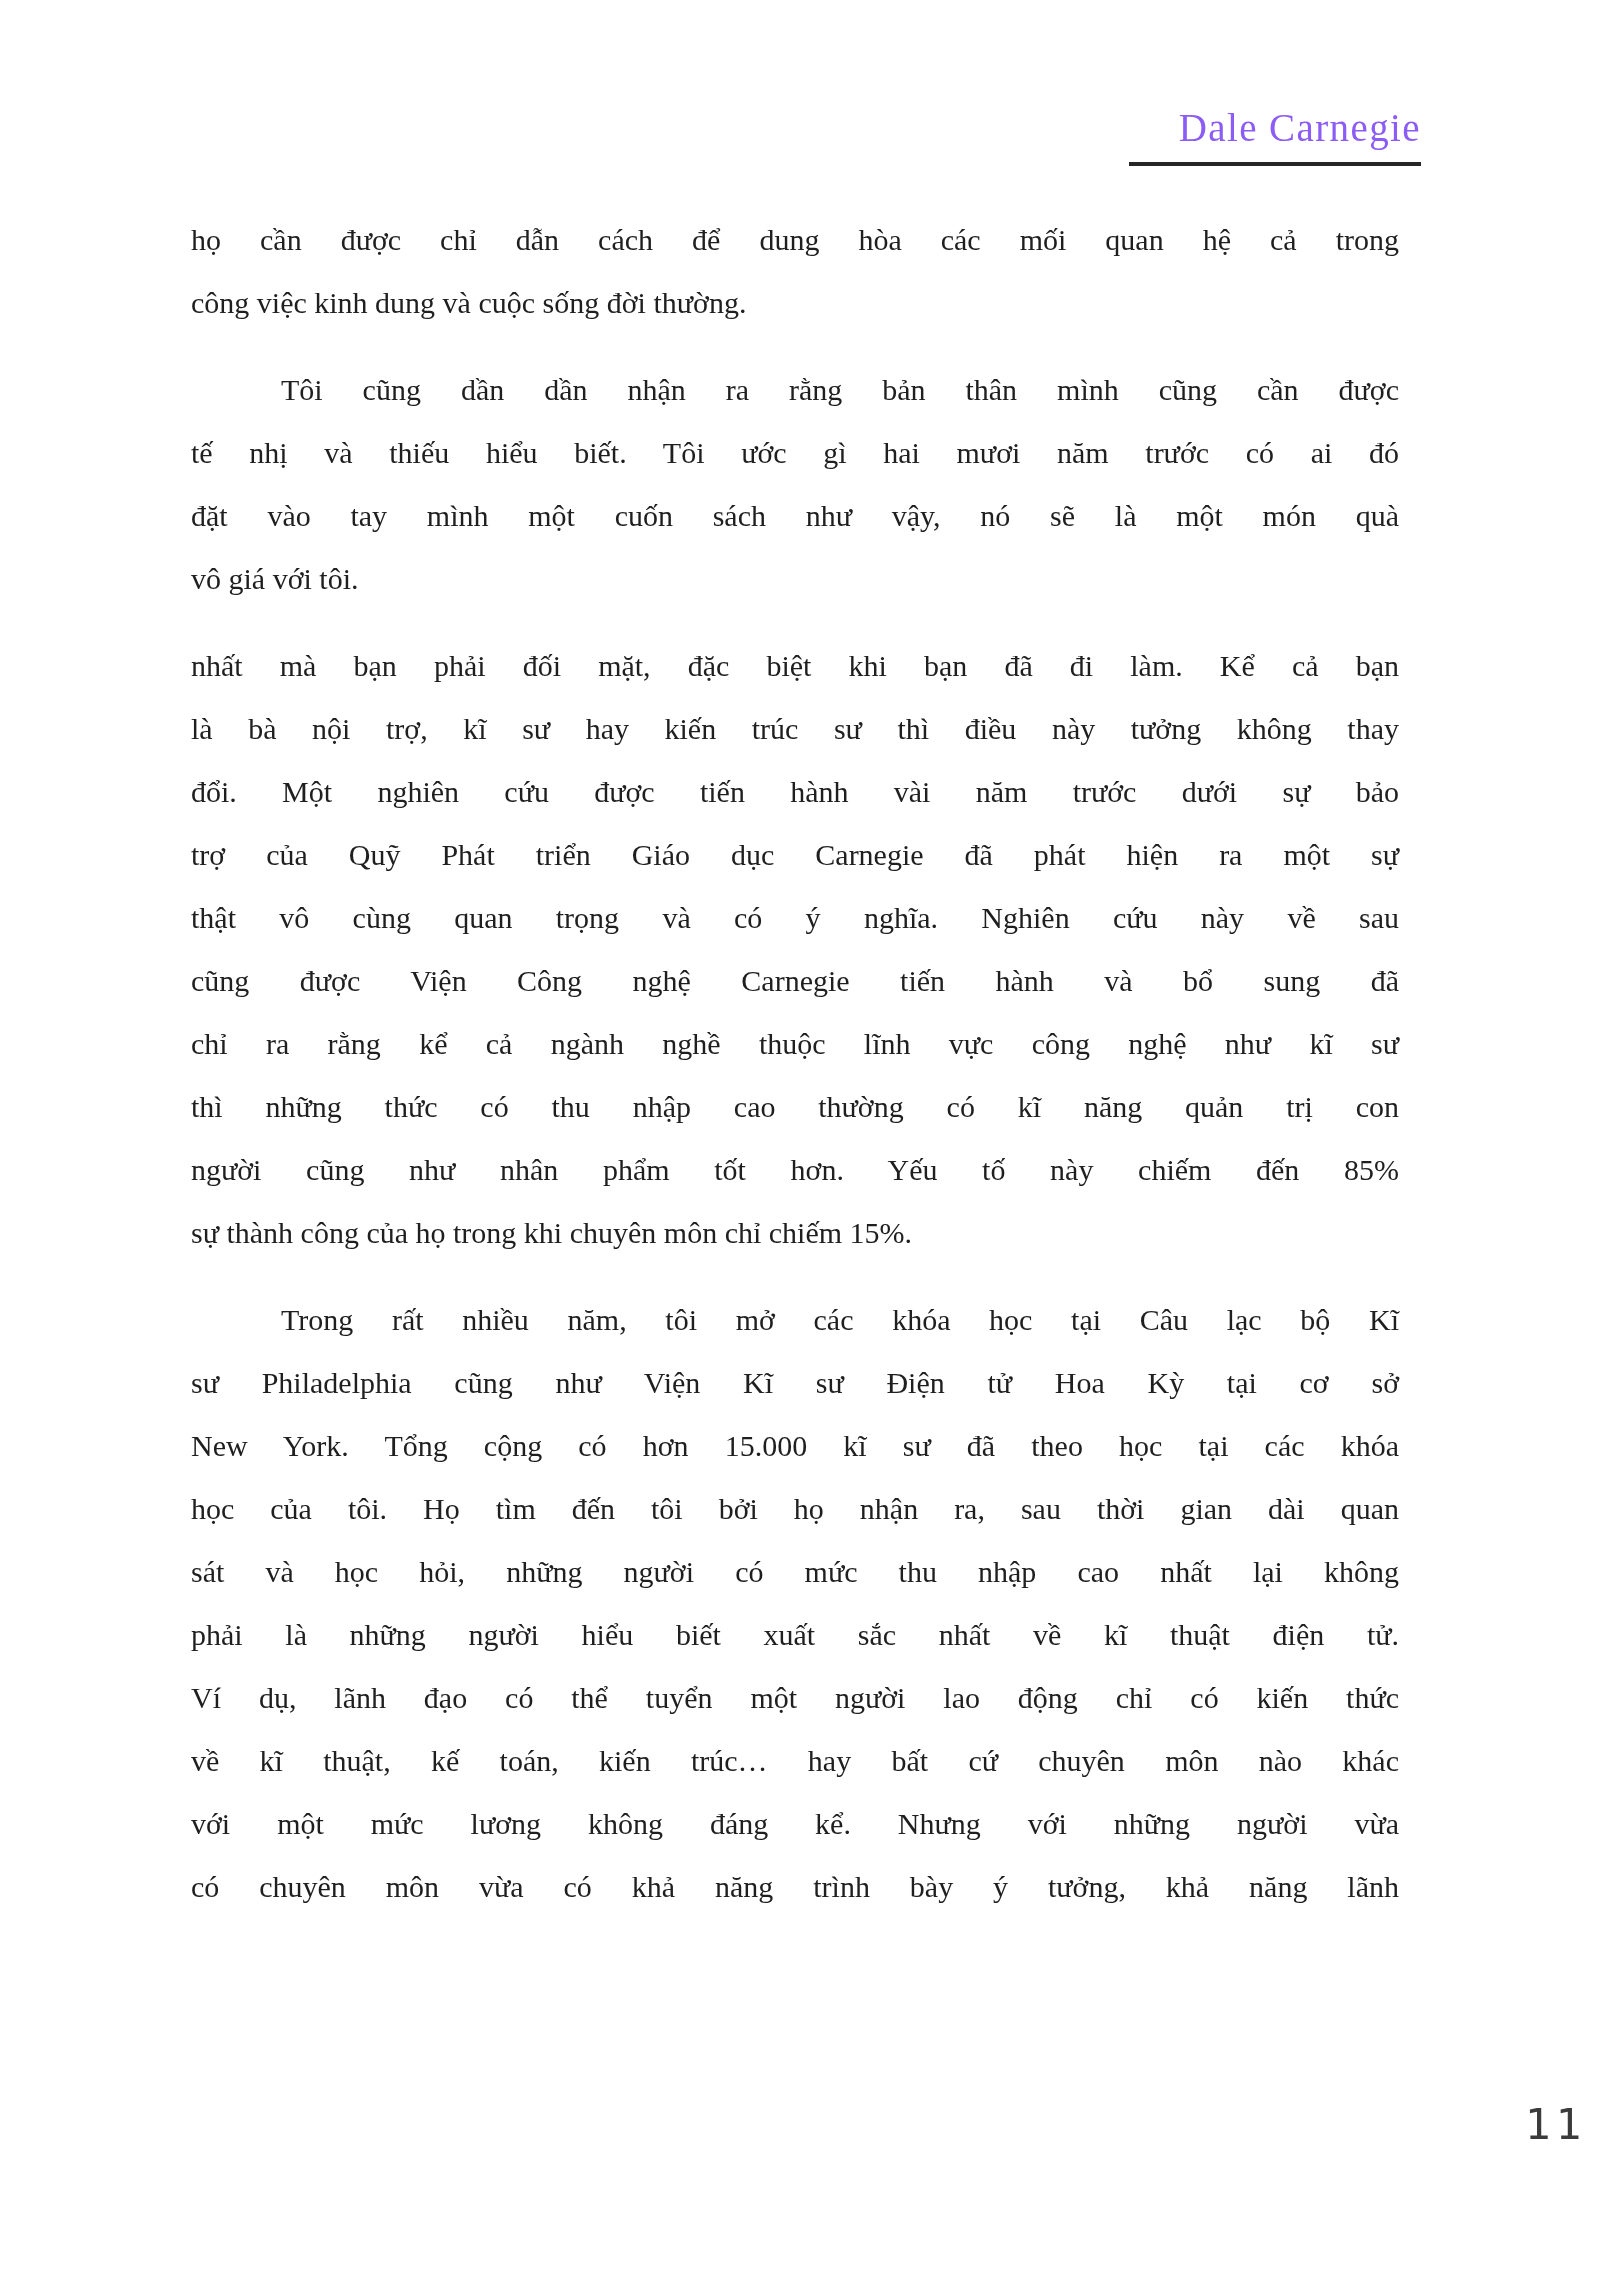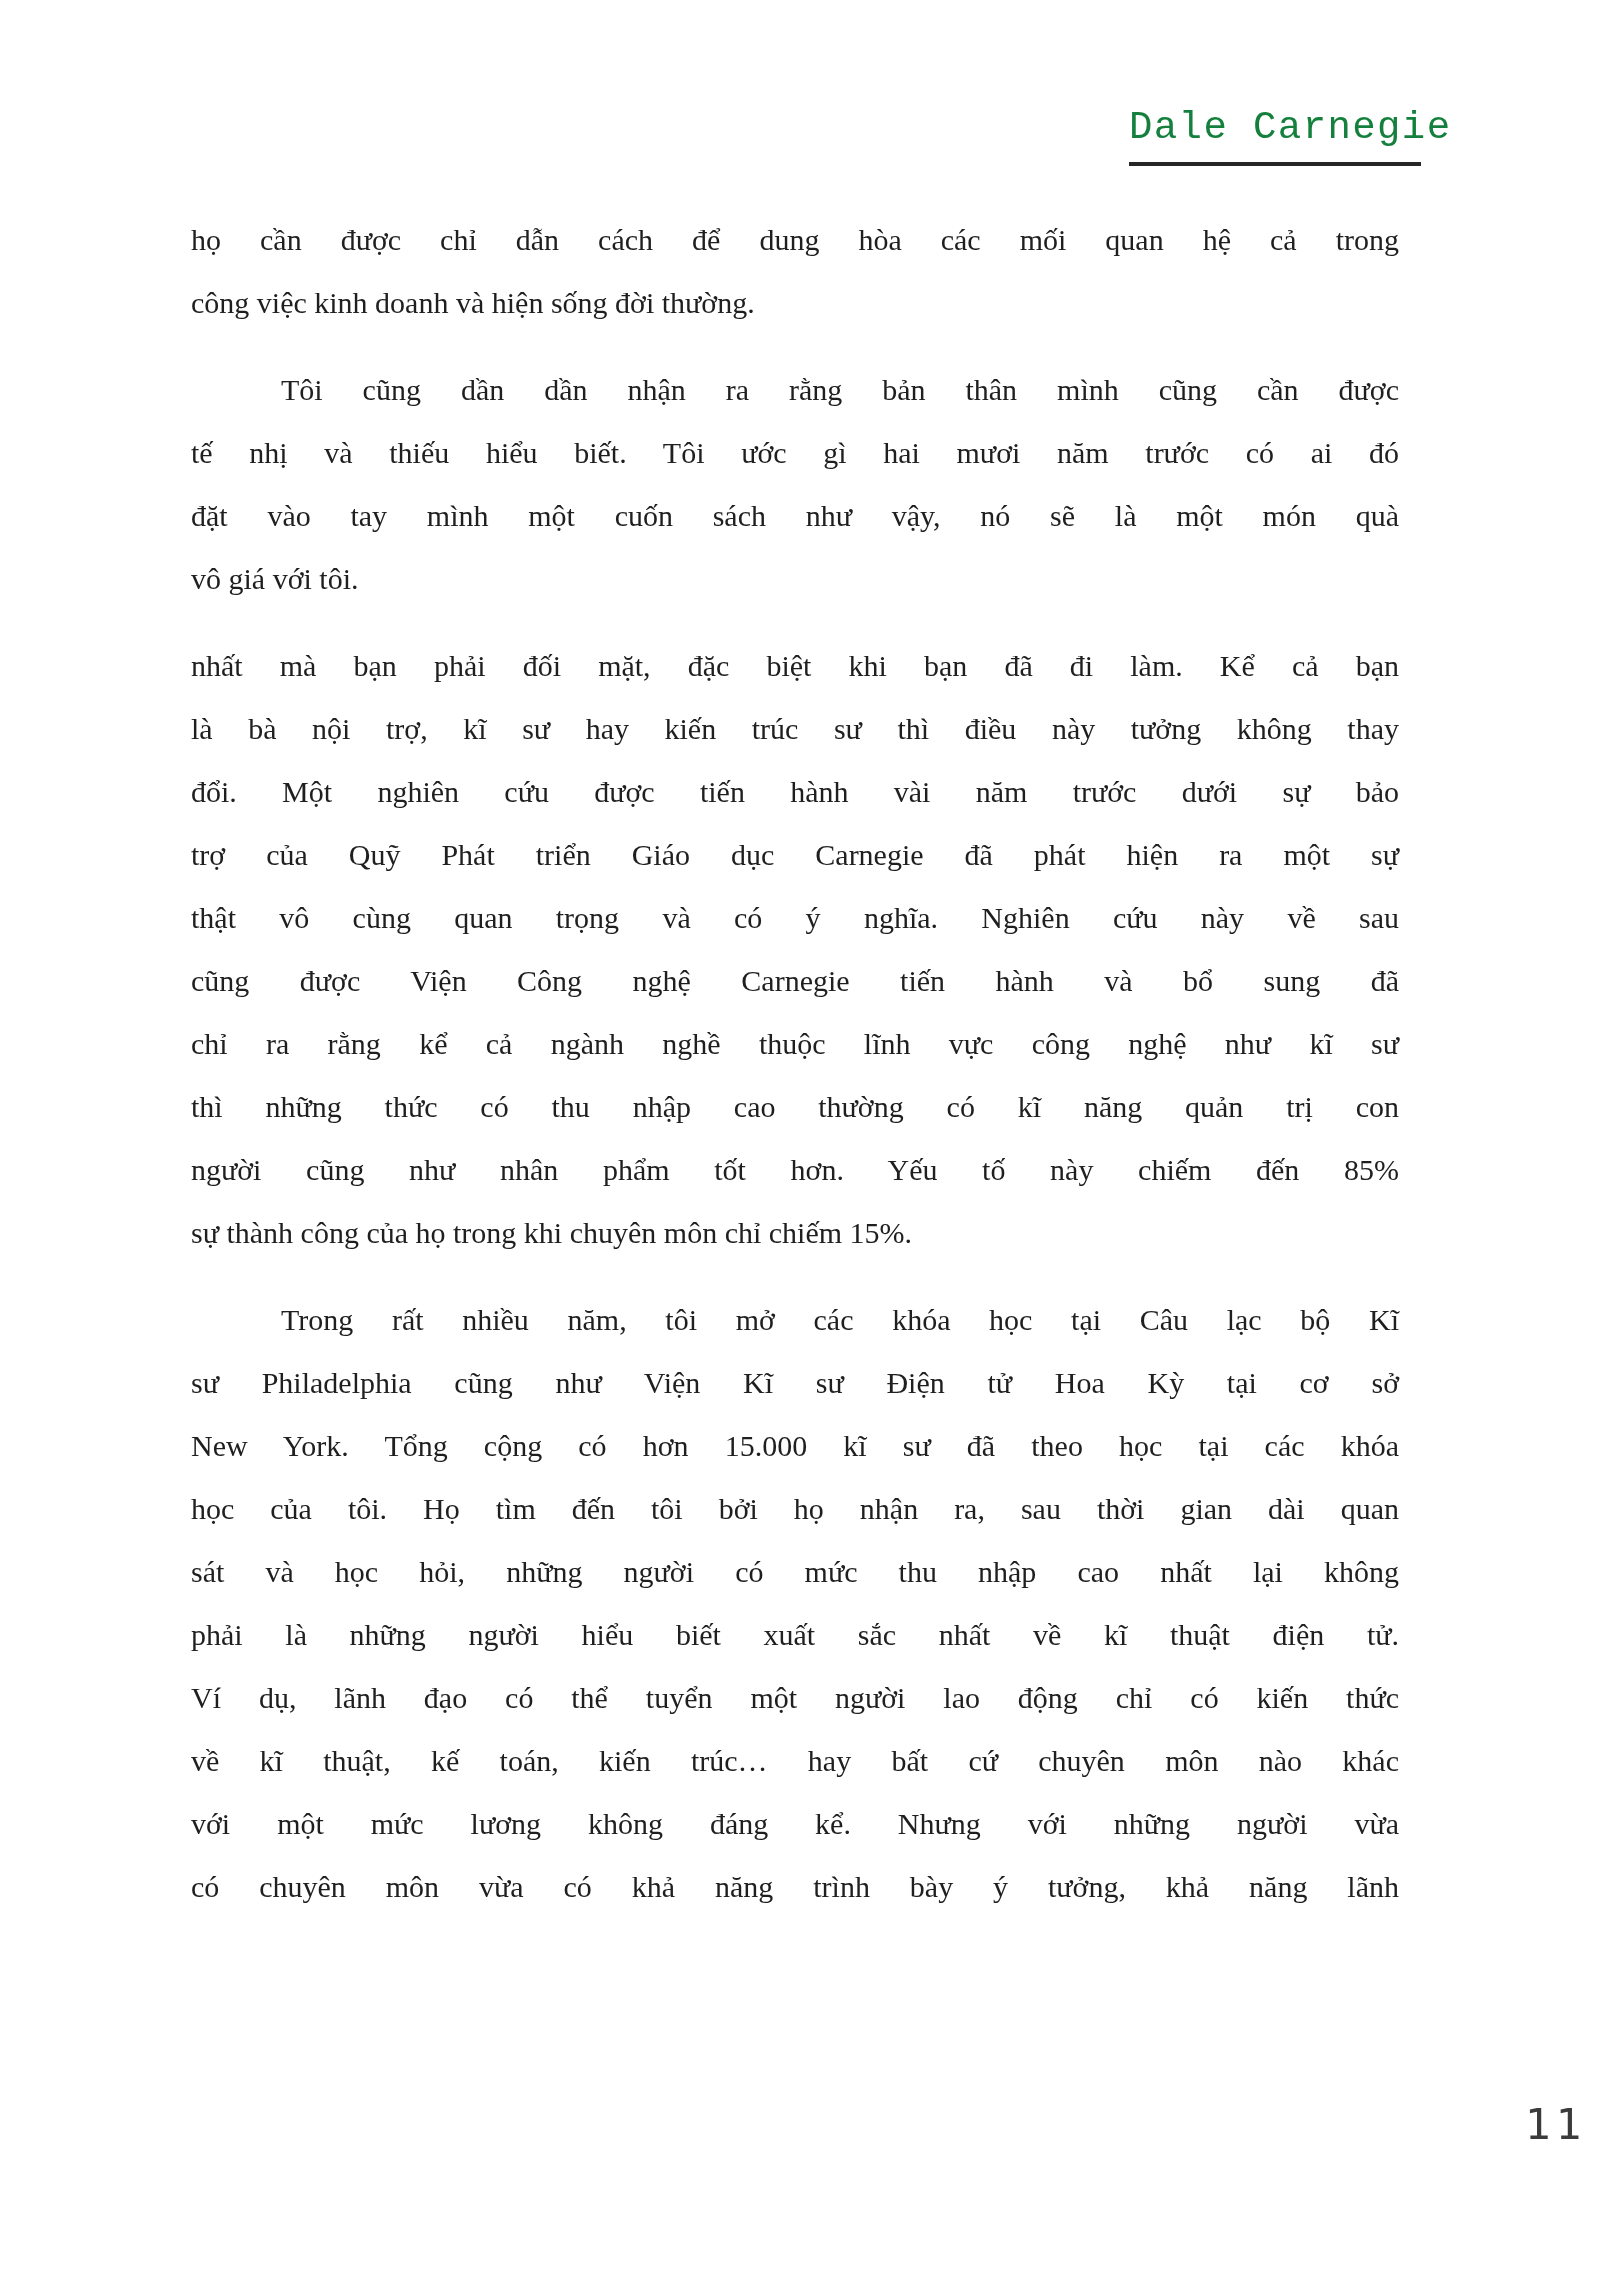--- a/index.html
+++ b/index.html
@@ -18,27 +18,28 @@
   .running-head {
     position: absolute;
     top: 106px;
     right: 200px;
     width: 292px;
     text-align: center;
     border-bottom: 4.7px solid #272727;
     padding-bottom: 12.3px;
   }
   .running-title {
-    font-family: Liberation Mono, monospace;
+    font-family: Liberation Serif, serif;
     font-weight: 300;
     font-size: 39px;
     line-height: 44px;
     letter-spacing: 1.4px;
-    color: #15803d;
+    color: #8b5cf6;
     white-space: nowrap;
+    text-align: right;
   }
 
   
   .content {
     position: absolute;
     left: 191px;
     top: 208px;
     width: 1208px;
     font-size: 30px;
     line-height: 63px;
@@ -69,21 +70,21 @@
 <div class="page">
 
   <header class="running-head">
     <div class="running-title">Dale Carnegie</div>
   </header>
 
   <main class="content">
 
     <p class="para">
       <span class="line j">họ cần được chỉ dẫn cách để dung hòa các mối quan hệ cả trong</span>
-      <span class="line">công việc kinh doanh và hiện sống đời thường.</span>
+      <span class="line">công việc kinh dung và cuộc sống đời thường.</span>
     </p>
 
     <p class="para">
       <span class="line j first">Tôi cũng dần dần nhận ra rằng bản thân mình cũng cần được</span>
       <span class="line j">tế nhị và thiếu hiểu biết. Tôi ước gì hai mươi năm trước có ai đó</span>
       <span class="line j">đặt vào tay mình một cuốn sách như vậy, nó sẽ là một món quà</span>
       <span class="line">vô giá với tôi.</span>
     </p>
 
     <p class="para">

